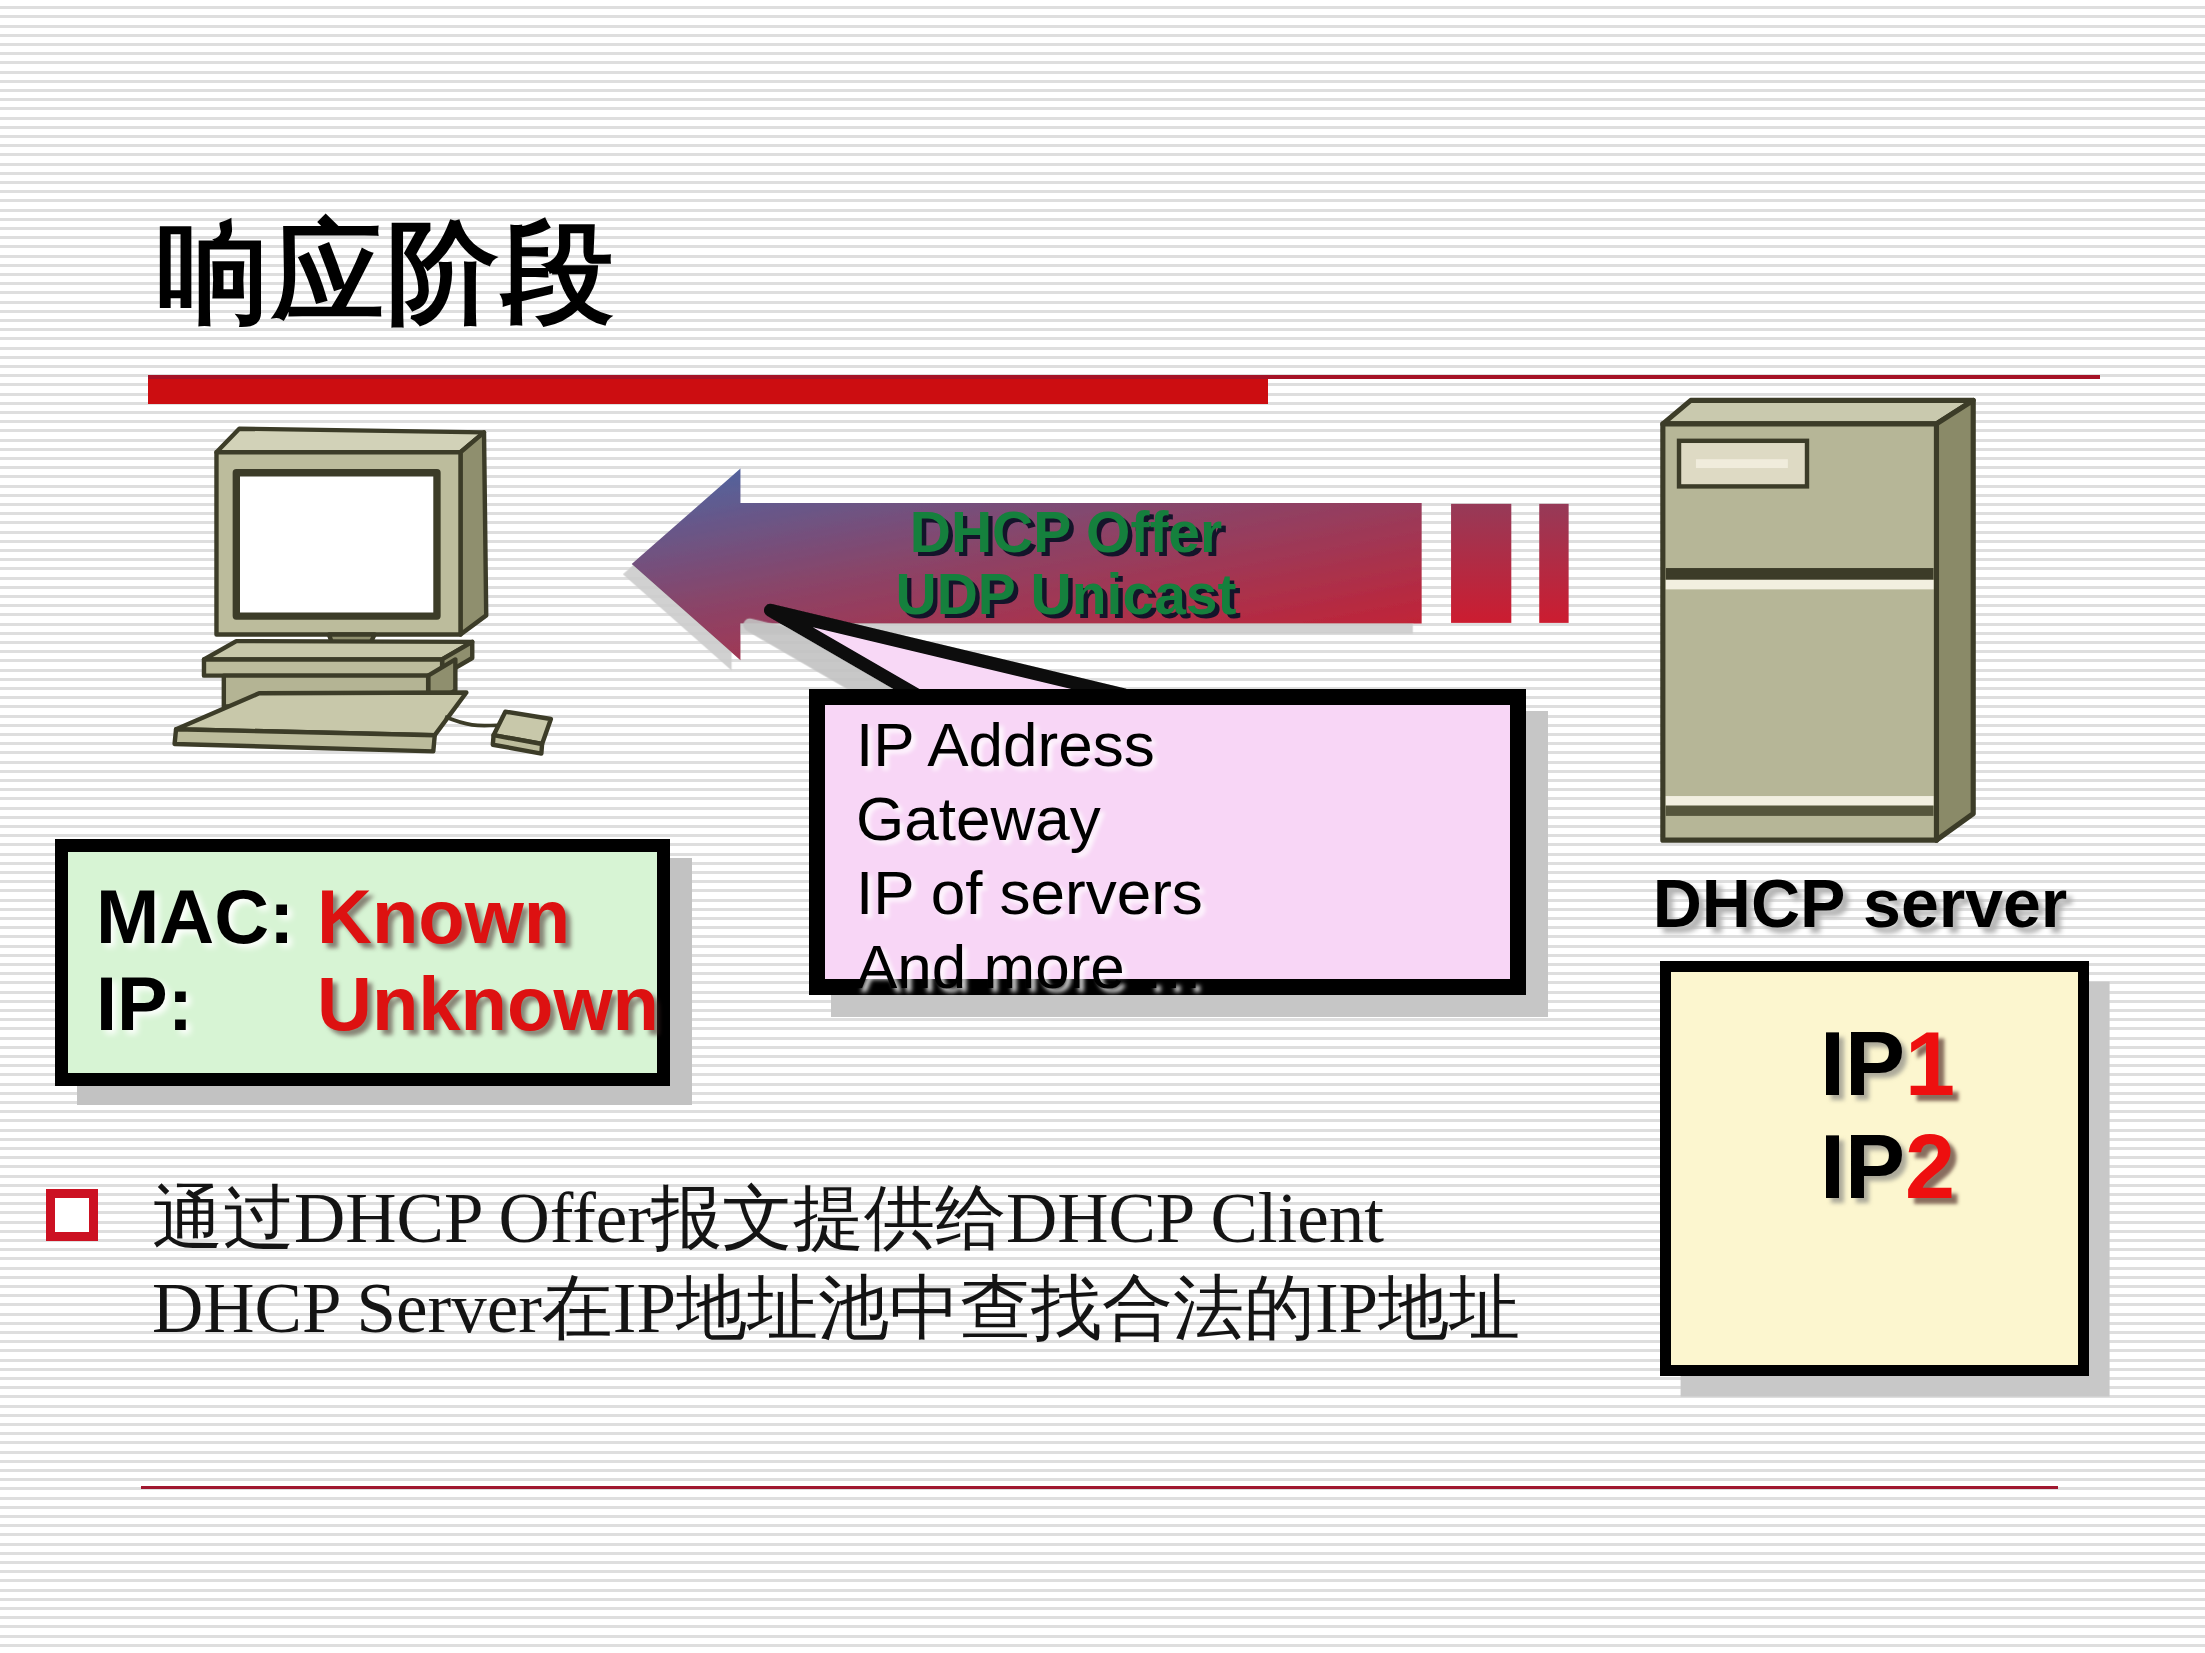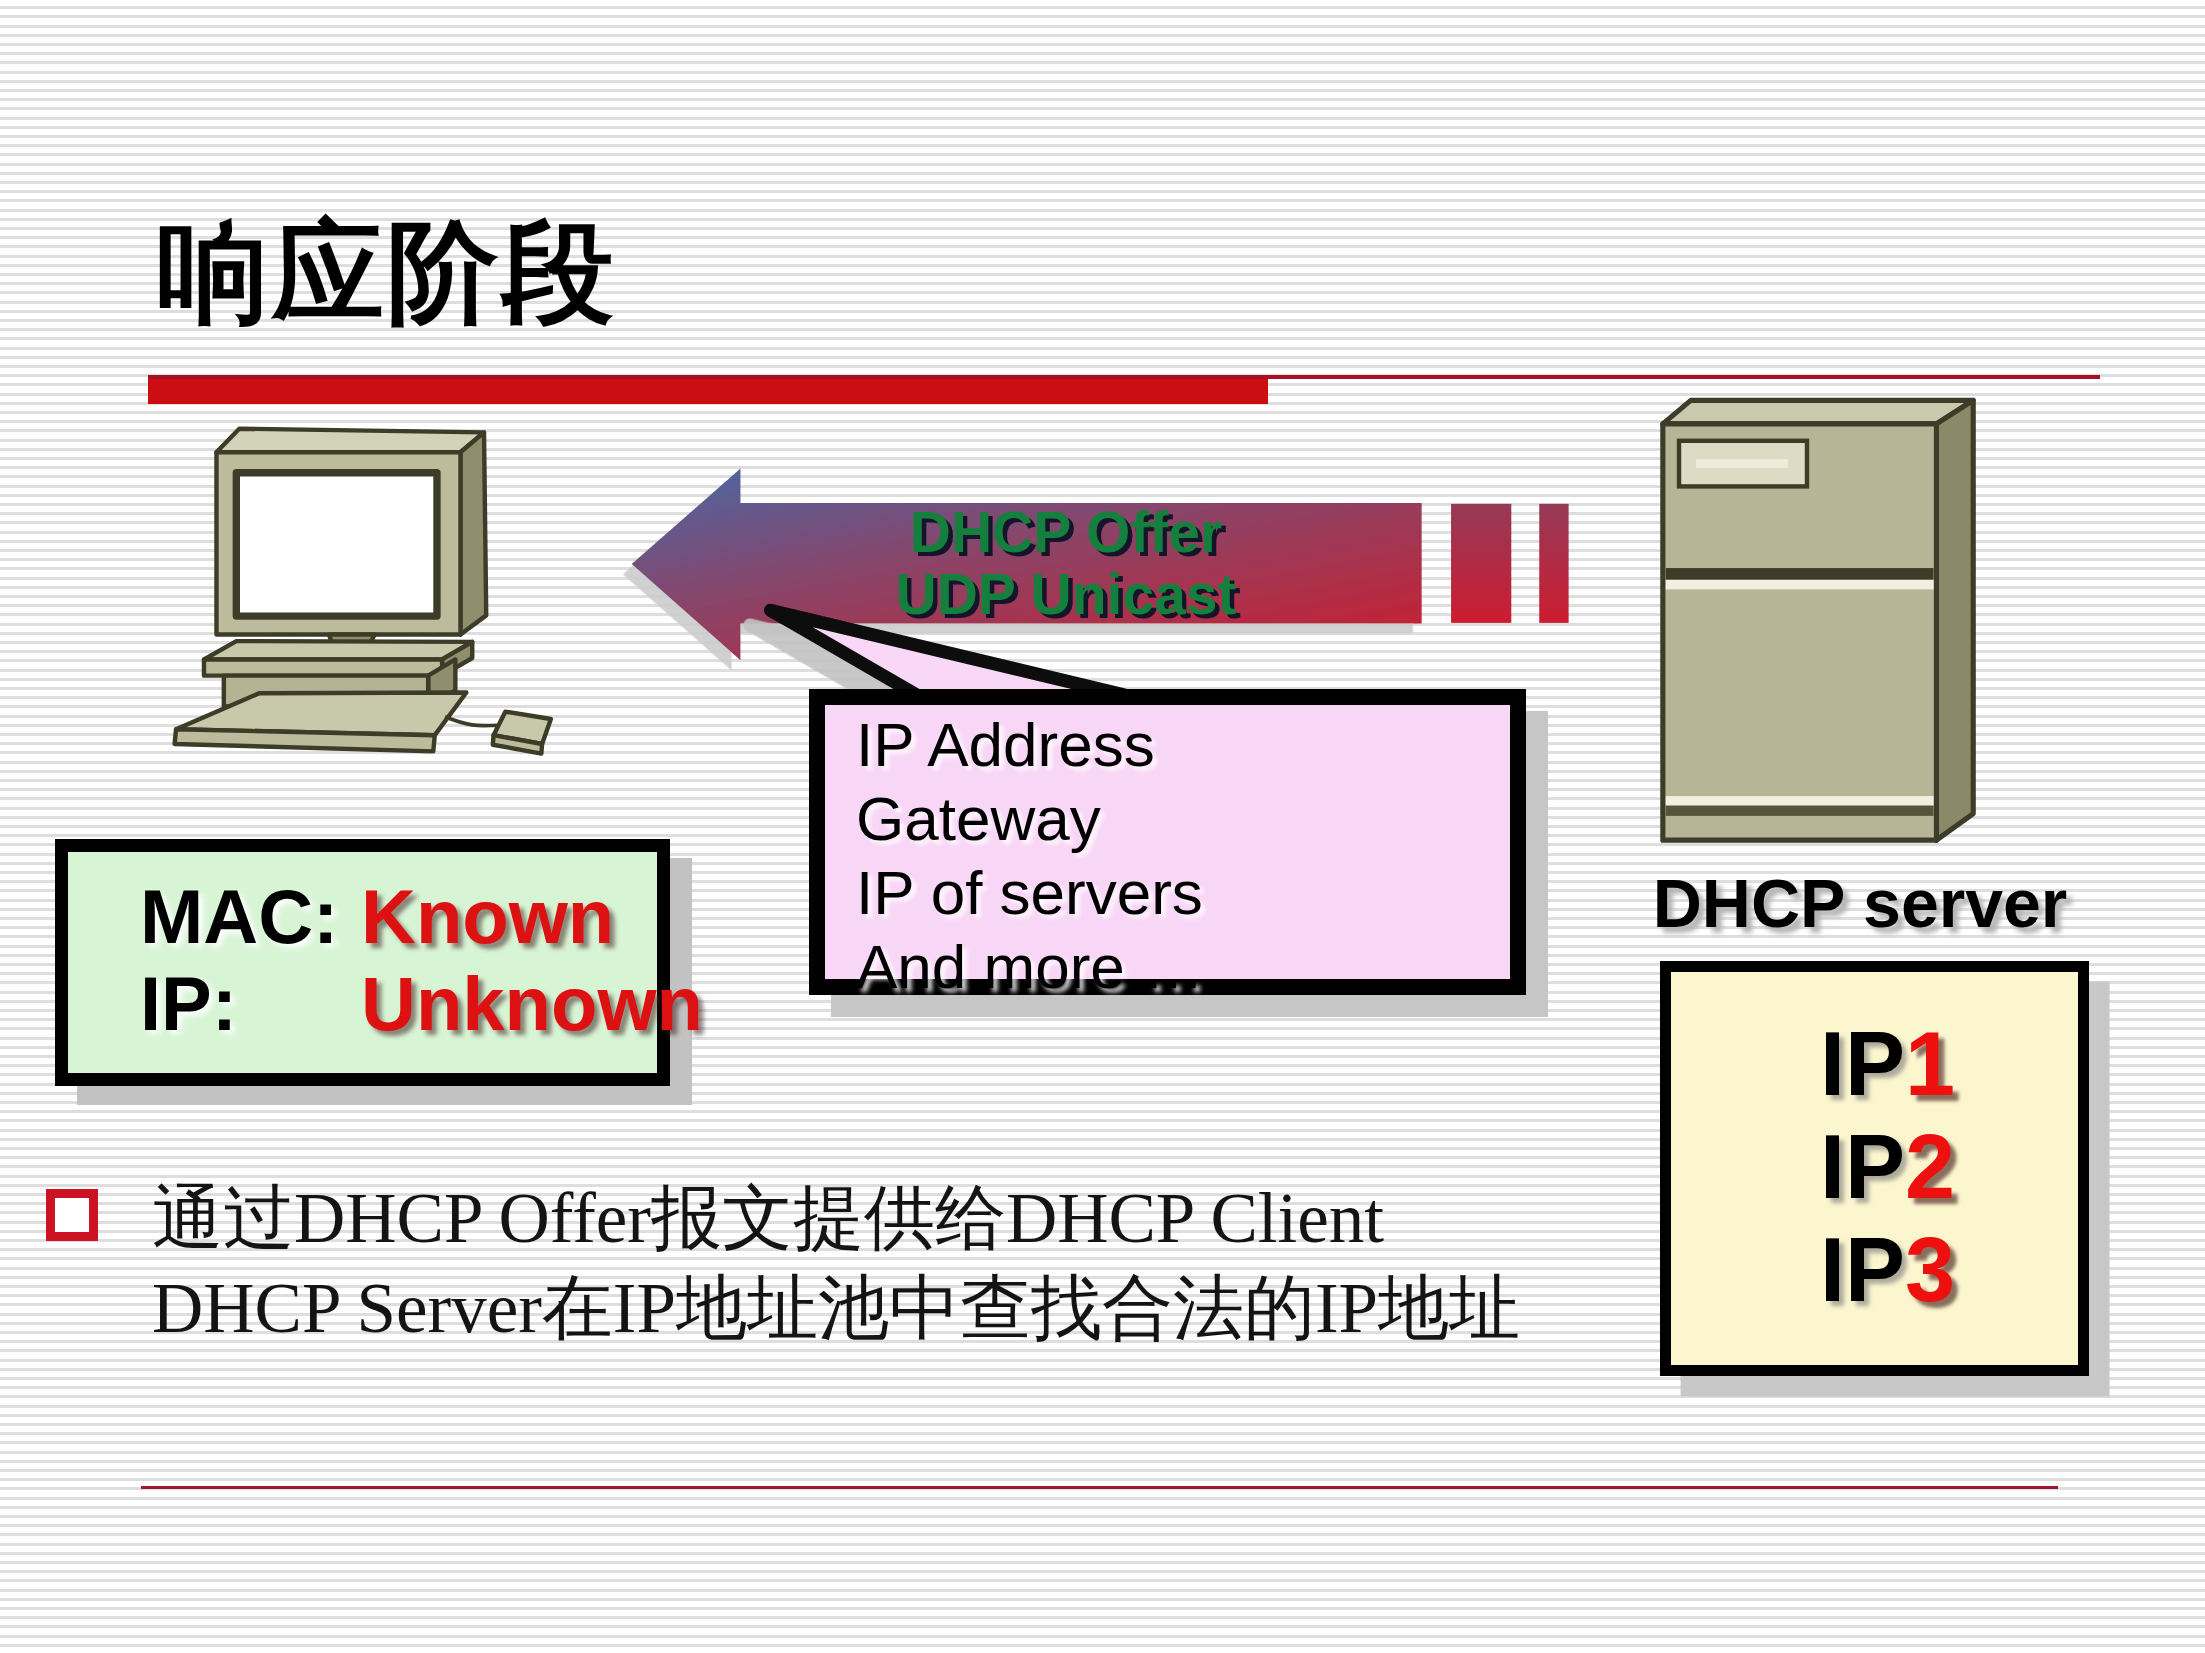--- a/index.html
+++ b/index.html
@@ -42,21 +42,21 @@
     text-shadow:4.4px 4.4px 4.4px rgba(255,255,255,0.85);
   }
 
   
   #client-box{
     left:55px; top:839px; width:615px; height:247px; box-sizing:border-box;
     background:#d7f4d4; border:13.2px solid #000;
     box-shadow:22px 19px 0 #c2c2c2; z-index:6;
     padding:20.6px 0 0 28px;
   }
-  #client-box .row{height:87px; line-height:87px; white-space:nowrap;margin-left:44px;}
+  #client-box .row{height:87px; line-height:87px; white-space:nowrap;}
   #client-box .lbl{
     display:inline-block; width:221px; font-weight:bold; font-size:76px; color:#000;
     text-shadow:4.4px 4.4px 5.9px rgba(255,255,255,0.95);
   }
   #client-box .val{
     font-weight:bold; font-size:76px; color:#dd1111;
     text-shadow:5.1px 5.1px 4.4px rgba(70,40,40,0.55);
   }
 
   
@@ -199,21 +199,20 @@
   <div class="row">
     <span class="lbl">IP:</span><span class="val">Unknown</span>
   </div>
 </div>
 
 <div class="abs" id="server-label">DHCP server</div>
 
 <div class="abs" id="pool-box">
   <div class="pool-line"><span class="pfx">IP</span><span class="num">1</span></div>
   <div class="pool-line"><span class="pfx">IP</span><span class="num">2</span></div>
-  <div class="pool-line"><span class="pfx">IP</span><span class="num">3</span></div>
 </div>
 
 <div class="abs" id="bullet-square"></div>
 <div class="abs" id="bullet-text">
   <div>通过DHCP Offer报文提供给DHCP Client</div>
   <div>DHCP Server在IP地址池中查找合法的IP地址</div>
 </div>
 
 <div class="abs" id="footer-line"></div>
 

